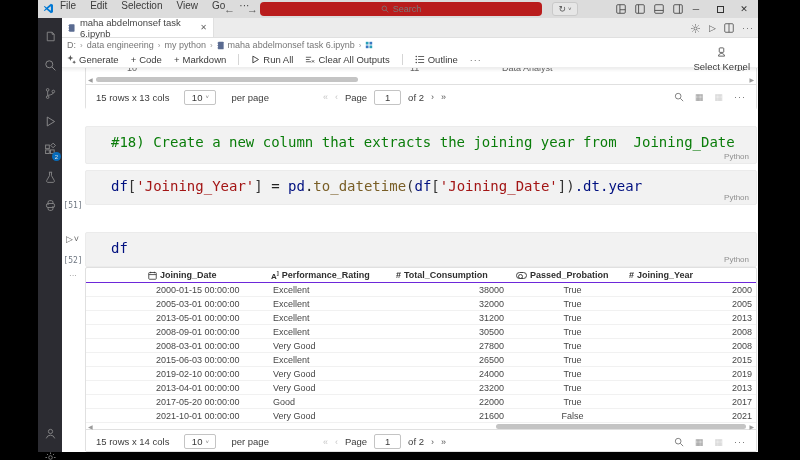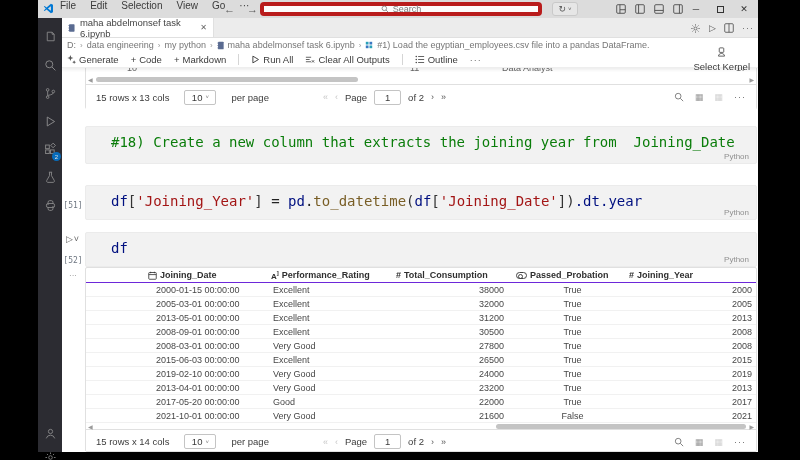--- a/index.html
+++ b/index.html
@@ -6,21 +6,21 @@
   html,body { width:800px; height:460px; font-family:"Liberation Sans",sans-serif; }
   .screen { position:relative; width:800px; height:460px; background:#000; overflow:hidden; }
   .window { position:absolute; left:38px; top:0; width:720px; height:452px; background:#fff; display:flex; flex-direction:column; }
 
   
   .titlebar { position:relative; height:18px; background:#dcdcdc; flex:0 0 18px; font-size:10px; color:#3b3b3b; }
   .titlebar .vscode-logo { position:absolute; left:5px; top:3px; }
   .menus { position:absolute; left:22px; top:0; height:18px; display:flex; align-items:flex-start; gap:14px; }
   .menus span { cursor:default; }
   .nav-arrows { position:absolute; left:186px; top:0; height:18px; display:flex; align-items:center; gap:12px; color:#555; font-size:11px; }
-  .search-box { position:absolute; left:222px; top:2px; width:282px; height:14px; background:#fdfdfd; border:4px solid #b91c1c; border-radius:4px; display:flex; align-items:center; justify-content:center; gap:4px; color:#7a7a7a; font-size:9px; }
+  .search-box { position:absolute; left:222px; top:2px; width:282px; height:14px; background:#fdfdfd; border:7px solid #b91c1c; border-radius:4px; display:flex; align-items:center; justify-content:center; gap:4px; color:#7a7a7a; font-size:9px; }
   .sync-btn { position:absolute; left:514px; top:2px; width:26px; height:14px; border:1px solid #c9c9c9; border-radius:3px; background:#e6e6e6; display:flex; align-items:center; justify-content:center; gap:2px; font-size:9px; color:#555; }
   .layout-icons { position:absolute; left:578px; top:0; height:18px; display:flex; align-items:center; gap:9px; }
   .win-controls { position:absolute; right:2px; top:0; height:18px; display:flex; align-items:center; gap:0; }
   .win-controls .wc { width:24px; height:18px; display:flex; align-items:center; justify-content:center; font-size:9px; color:#333; }
   .wc-box { width:7px; height:7px; border:1px solid #333; }
 
   
   .body-row { flex:1; display:flex; min-height:0; }
   .activitybar { width:24px; background:#2c2c32; position:relative; flex:0 0 24px; }
   .ab-icon { position:absolute; left:0; width:24px; height:22px; display:flex; align-items:center; justify-content:center; opacity:.85; }
@@ -263,21 +263,20 @@
               <rect x="0.5" y="9" width="2" height="1" fill="#5a6b91"></rect>
             </svg>
           <span>maha abdelmonsef task 6.ipynb</span>
             <span class="sep">›</span>
           <svg width="8" height="8" viewBox="0 0 10 10">
               <rect x="1" y="1" width="3.4" height="3.4" fill="#2aa0b8"></rect>
               <rect x="5.6" y="1" width="3.4" height="3.4" fill="#3b77c2"></rect>
               <rect x="1" y="5.6" width="3.4" height="3.4" fill="#3b77c2"></rect>
               <rect x="5.6" y="5.6" width="3.4" height="3.4" fill="#2aa0b8"></rect>
             </svg>
-          <span>#1) Load the egyptian_employees.csv file into a pandas DataFrame.</span>
         </div>
 
         <div class="nbtoolbar">
           <span class="tool">
             <svg width="9" height="9" viewBox="0 0 12 12">
                 <path fill="#555" d="M4.5 0 5.6 3 8.5 4 5.6 5 4.5 8 3.4 5 .5 4l2.9-1zM9.5 7l.7 1.8L12 9.5l-1.8.7L9.5 12l-.7-1.8L7 9.5l1.8-.7z"></path>
               </svg>
             <span>Generate</span>
           </span>
           <span class="tool">
@@ -369,21 +368,21 @@
           <span class="gutter-item exec" style="top:133px">[51]</span>
           <span class="gutter-item runbtn" style="top:166px">▷˅</span>
           <span class="gutter-item exec" style="top:188px">[52]</span>
           <span class="gutter-item" style="top:203px;font-size:8px;color:#999">···</span>
 
           <div class="cell" style="top:58px;height:38px">
             <div class="codeline"><span class="tok c">#18) Create a new column that extracts the joining year from  Joining_Date</span></div>
             <span class="pylabel">Python</span>
           </div>
 
-          <div class="cell" style="top:117px;height:35px">
+          <div class="cell" style="top:102px;height:35px">
             <div class="codeline"><span class="tok v">df</span><span class="tok p">[</span><span class="tok s">'Joining_Year'</span><span class="tok p">]</span><span class="tok o"> = </span><span class="tok v">pd</span><span class="tok o">.</span><span class="tok f">to_datetime</span><span class="tok p">(</span><span class="tok v">df</span><span class="tok p">[</span><span class="tok s">'Joining_Date'</span><span class="tok p">]</span><span class="tok p">)</span><span class="tok v">.dt.year</span></div>
             <span class="pylabel">Python</span>
           </div>
 
           <div class="cell" style="top:164px;height:35px">
             <div class="codeline"><span class="tok v">df</span></div>
             <span class="pylabel">Python</span>
           </div>
 
           <div class="tbl-out">

